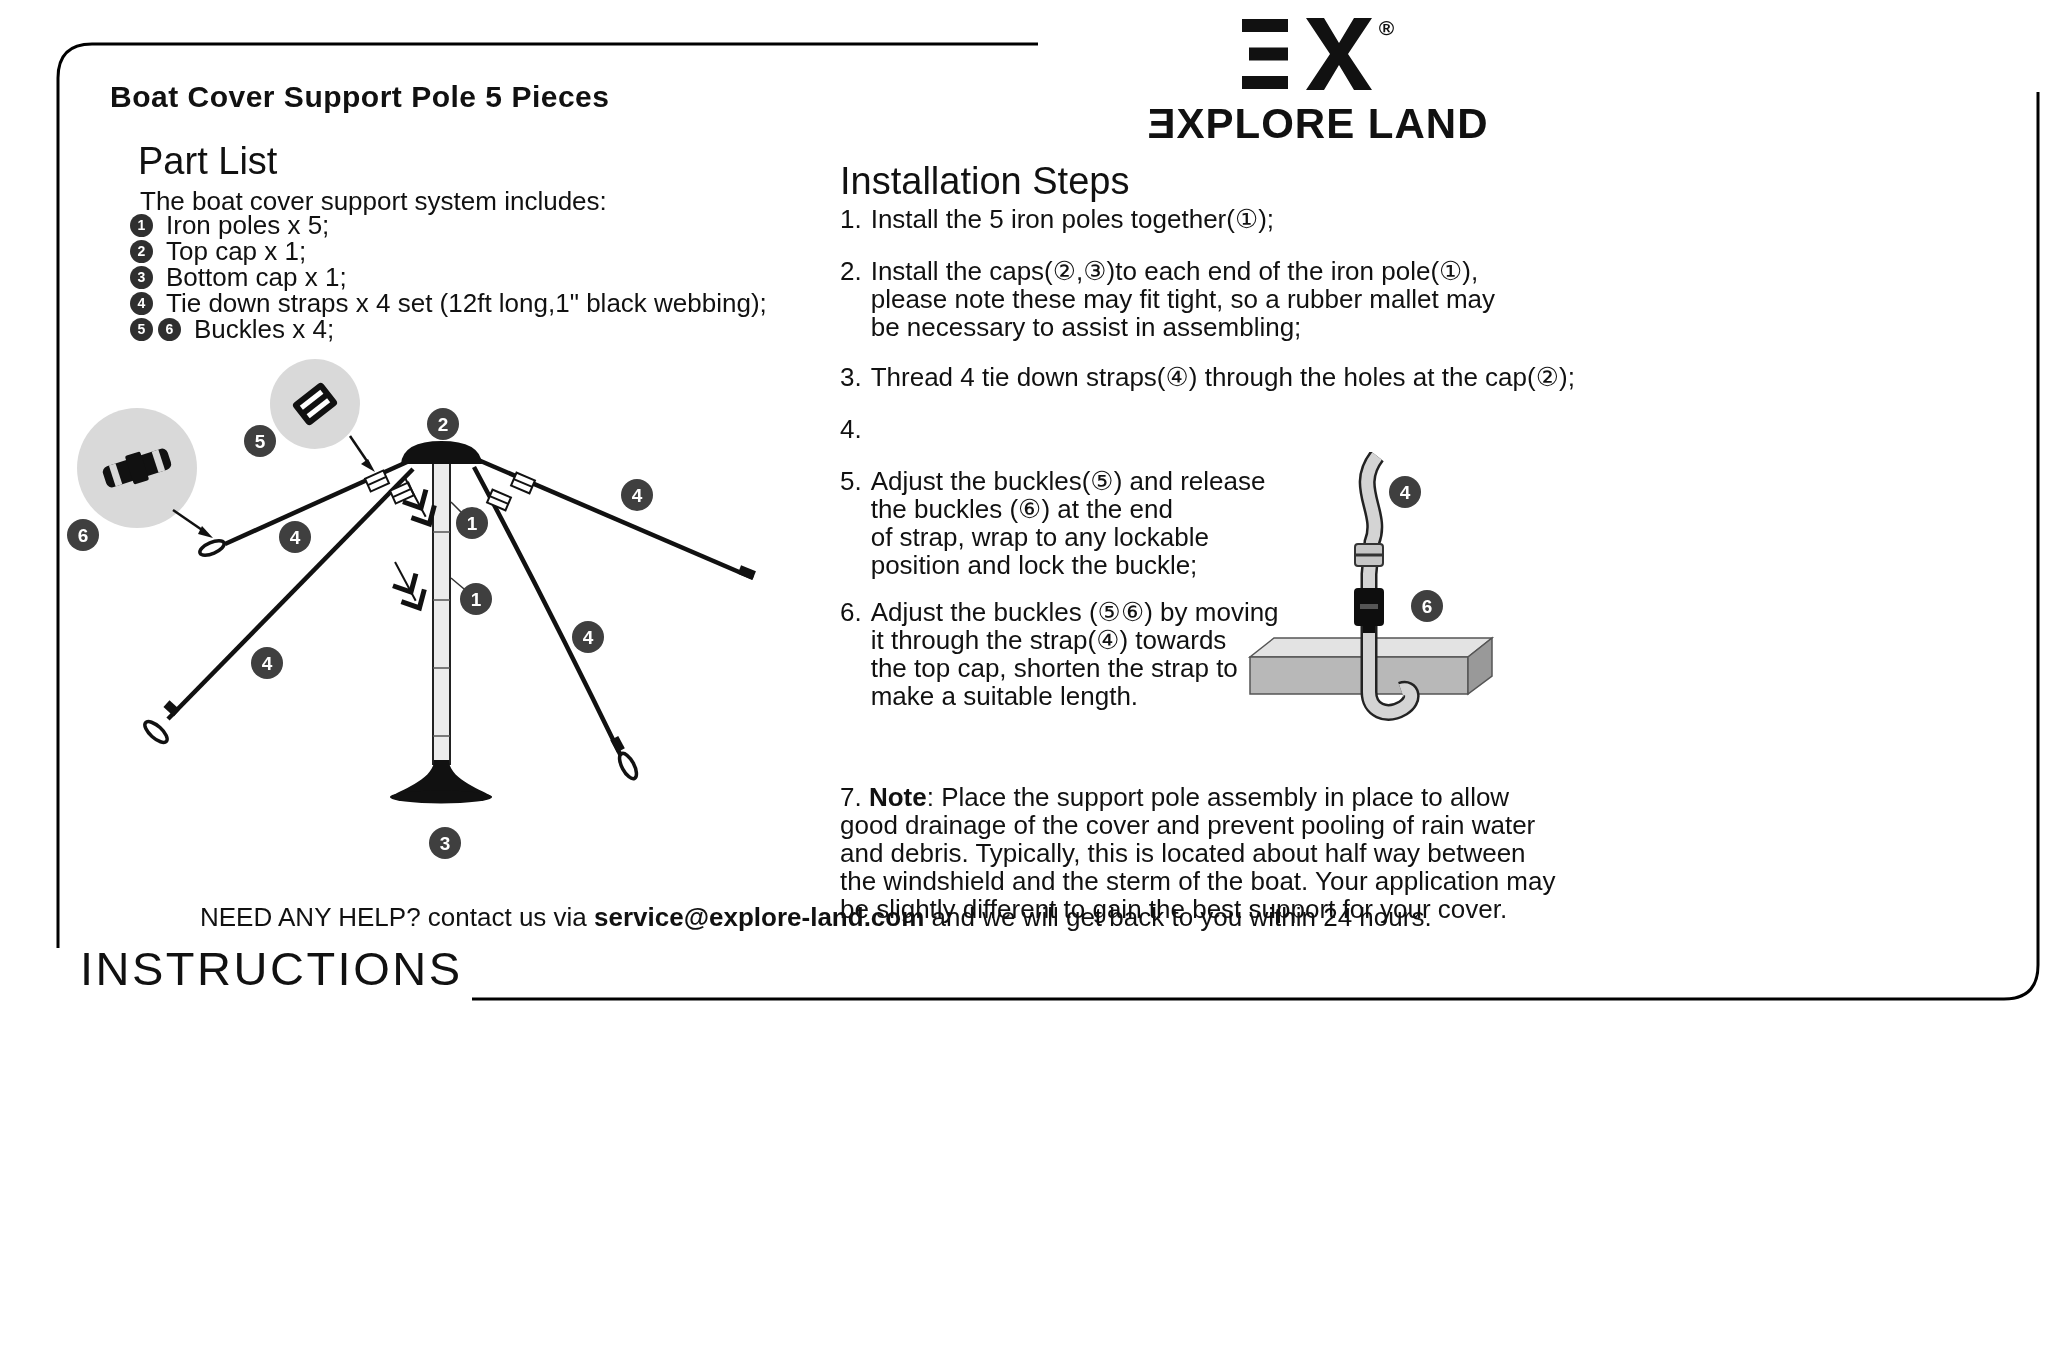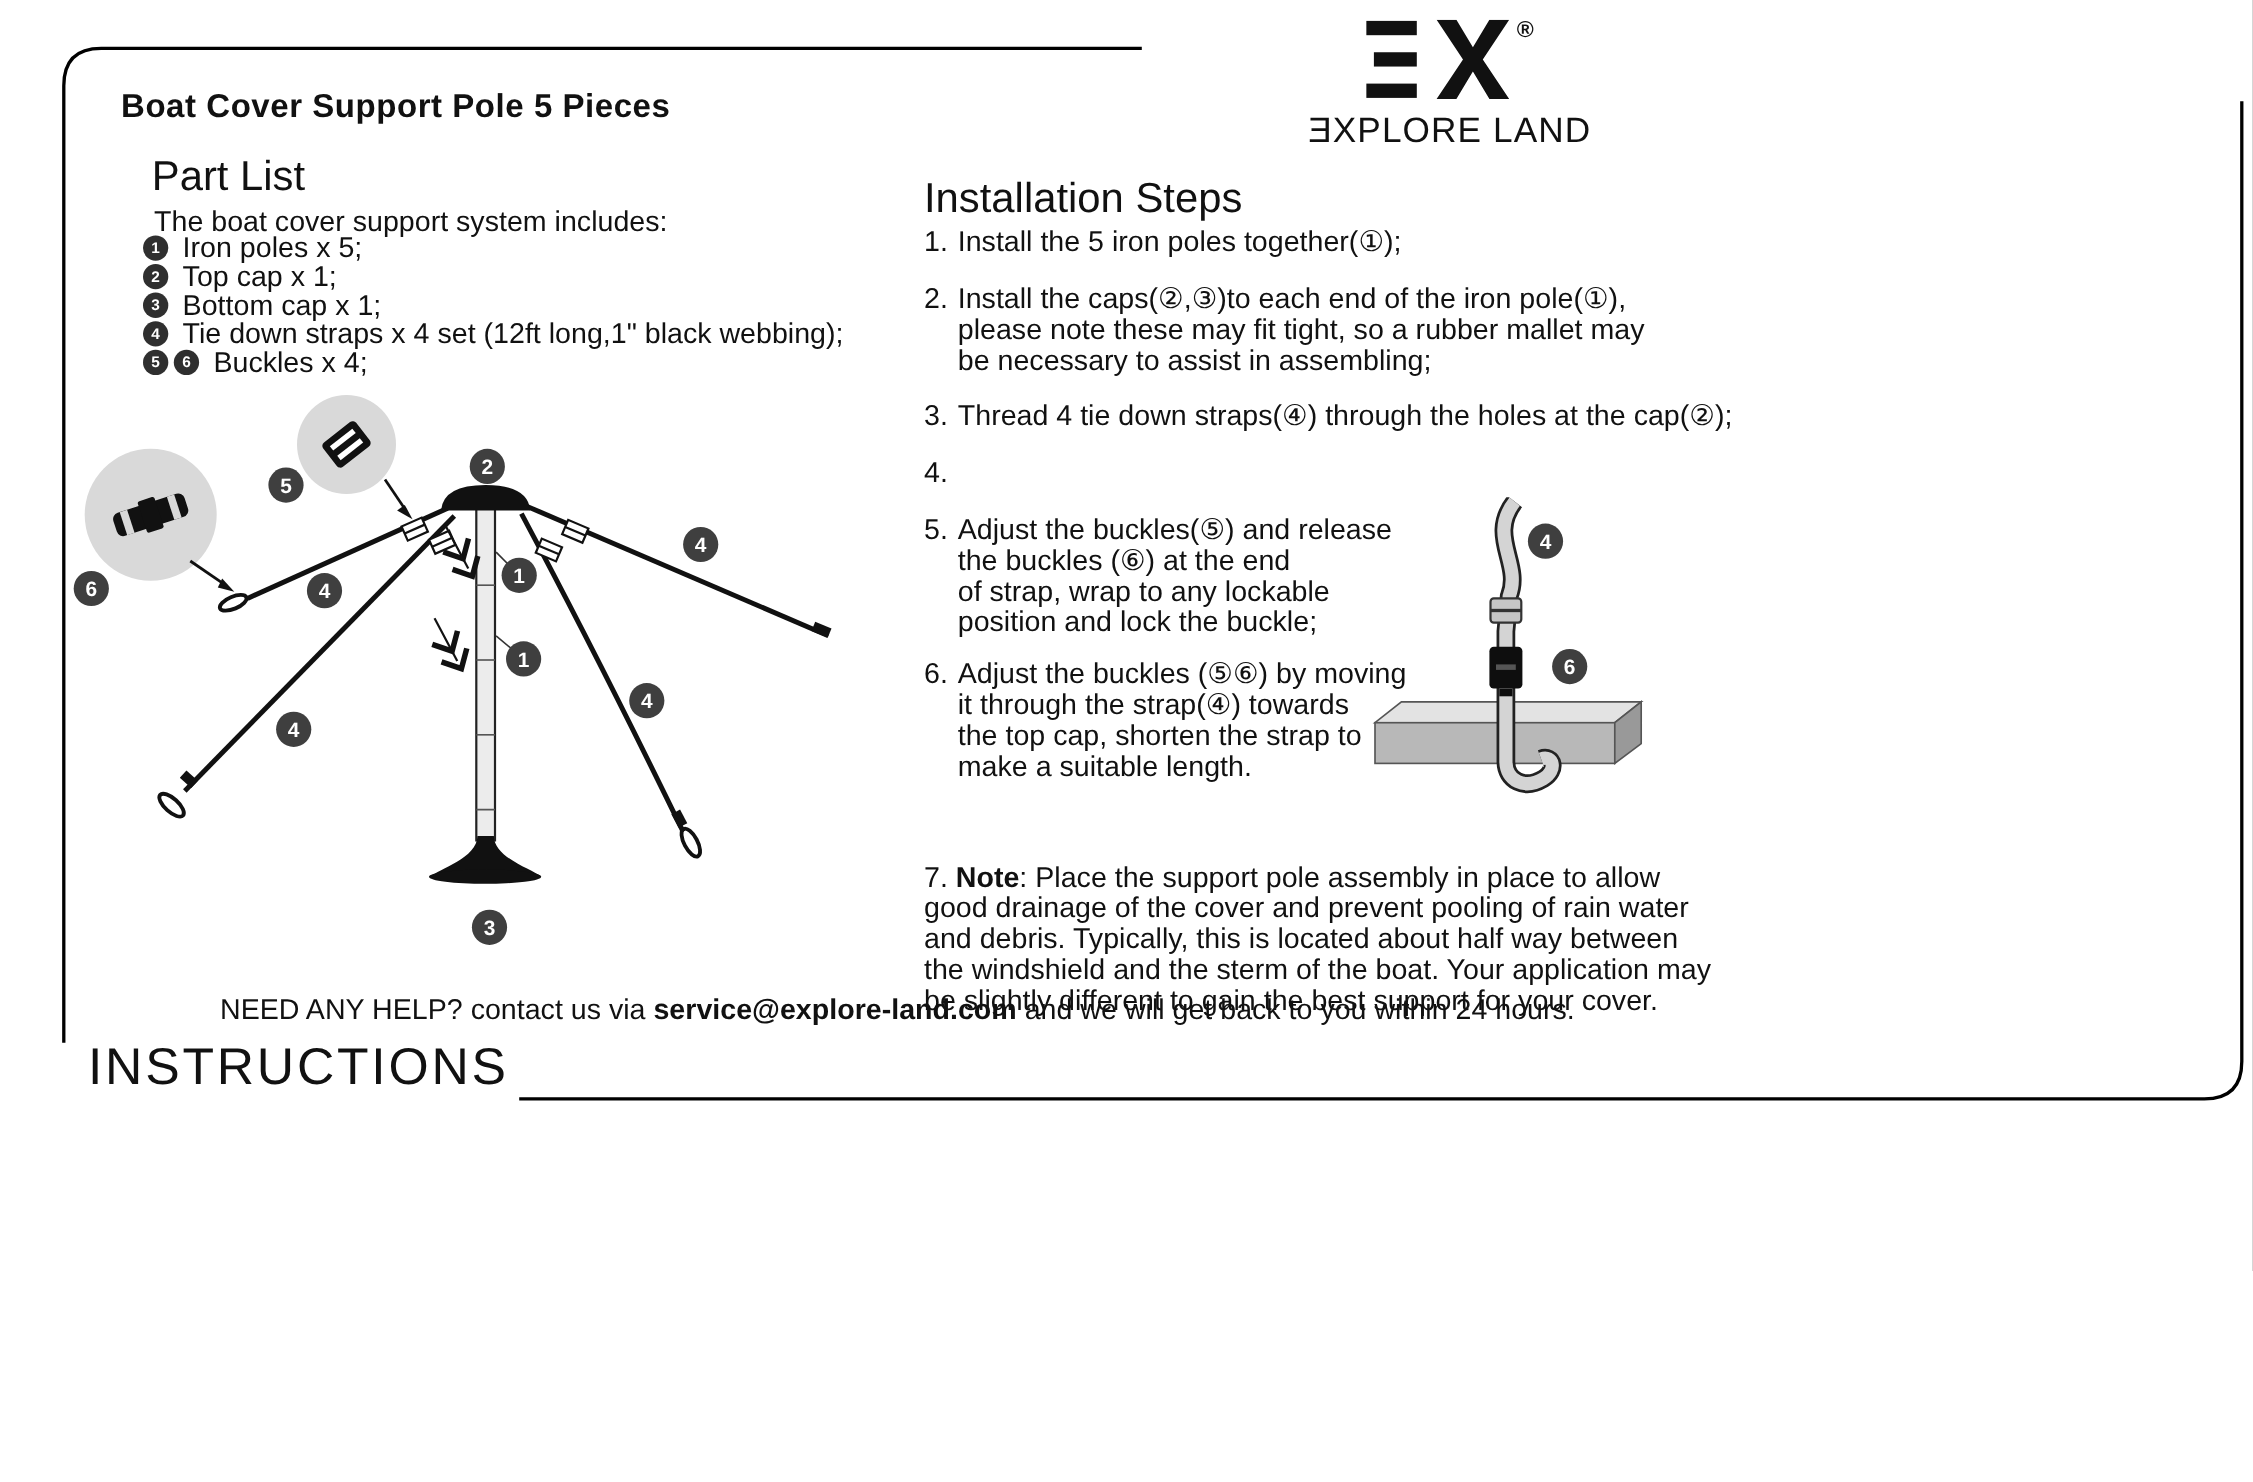--- a/index.html
+++ b/index.html
@@ -11,21 +11,21 @@
     color:#111;
     overflow:hidden;
   }
   .abs{position:absolute;}
   .frame{left:0;top:0;}
   .title{left:110px;top:80px;font-size:30px;font-weight:bold;letter-spacing:0.5px;margin:0;}
   
   .logo{left:1146px;top:18px;width:344px;text-align:center;}
   .logo-row{display:flex;justify-content:center;align-items:flex-start;gap:5px;height:78px;}
   .reg{font-size:21px;font-weight:bold;margin-top:-2px;}
-  .wordmark{font-size:32px;font-weight:normal;letter-spacing:1px;white-space:nowrap;margin-top:4px;}
+  .wordmark{font-size:42px;font-weight:bold;letter-spacing:1px;white-space:nowrap;margin-top:4px;}
   
   .part-heading{left:138px;top:140px;font-size:38px;font-weight:400;margin:0;}
   .part-intro{left:140px;top:186px;font-size:26px;}
   .part-list{left:130px;top:212px;}
   .pl-row{display:flex;align-items:center;gap:13px;height:26px;font-size:26px;white-space:nowrap;}
   .badge{width:23px;height:23px;border-radius:50%;background:#2f2f2f;color:#fff;
          font-size:14px;font-weight:bold;display:inline-flex;align-items:center;
          justify-content:center;flex:none;}
   .pl-badges{display:inline-flex;gap:5px;flex:none;}
   

